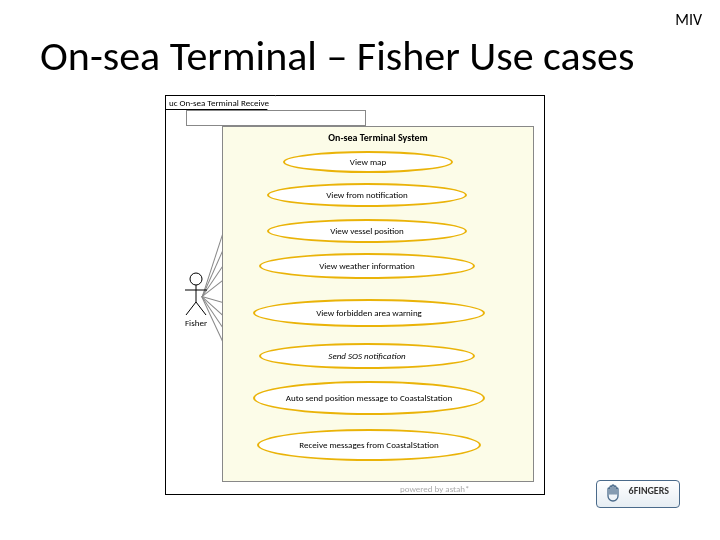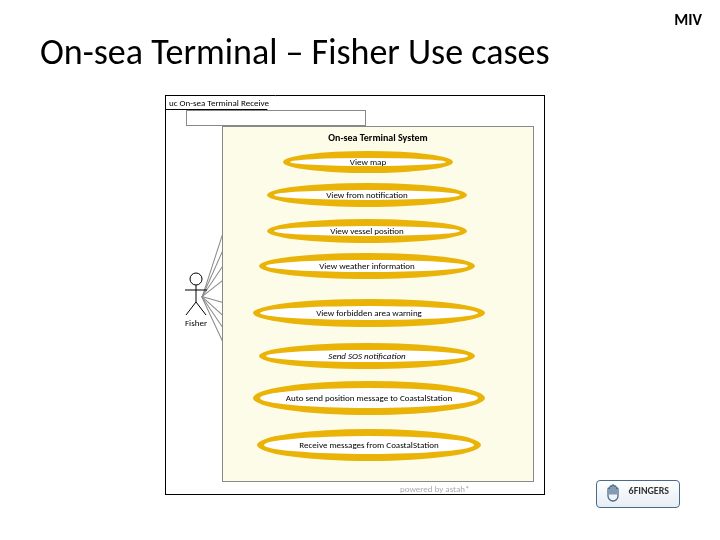--- a/index.html
+++ b/index.html
@@ -8,29 +8,29 @@
     height: 540px;
     background: #fff;
     font-family: Calibri, Arial, sans-serif;
     position: relative;
     overflow: hidden;
   }
   .corner-label {
     position: absolute;
     top: 10px;
     right: 18px;
-    font-weight: bold;
+    font-weight: normal;
     font-size: 16px;
     color: #000;
   }
   .page-title {
     position: absolute;
     top: 30px;
     left: 40px;
-    font-size: 36px;
+    font-size: 42px;
     font-weight: 400;
     color: #000;
     text-align: right;
   }
   .diagram-frame {
     position: absolute;
     top: 95px;
     left: 165px;
     width: 380px;
     height: 400px;
@@ -70,21 +70,21 @@
     position: absolute;
     top: 4px;
     left: 0;
     width: 100%;
     text-align: center;
     font-size: 10px;
     font-weight: bold;
   }
   .usecase {
     position: absolute;
-    border: 7px solid #eab308;
+    border: 2px solid #eab308;
     background: #fff;
     border-radius: 50%;
     font-size: 9px;
     display: flex;
     align-items: center;
     justify-content: center;
     text-align: center;
     line-height: 1.1;
     padding: 0 8px;
   }

